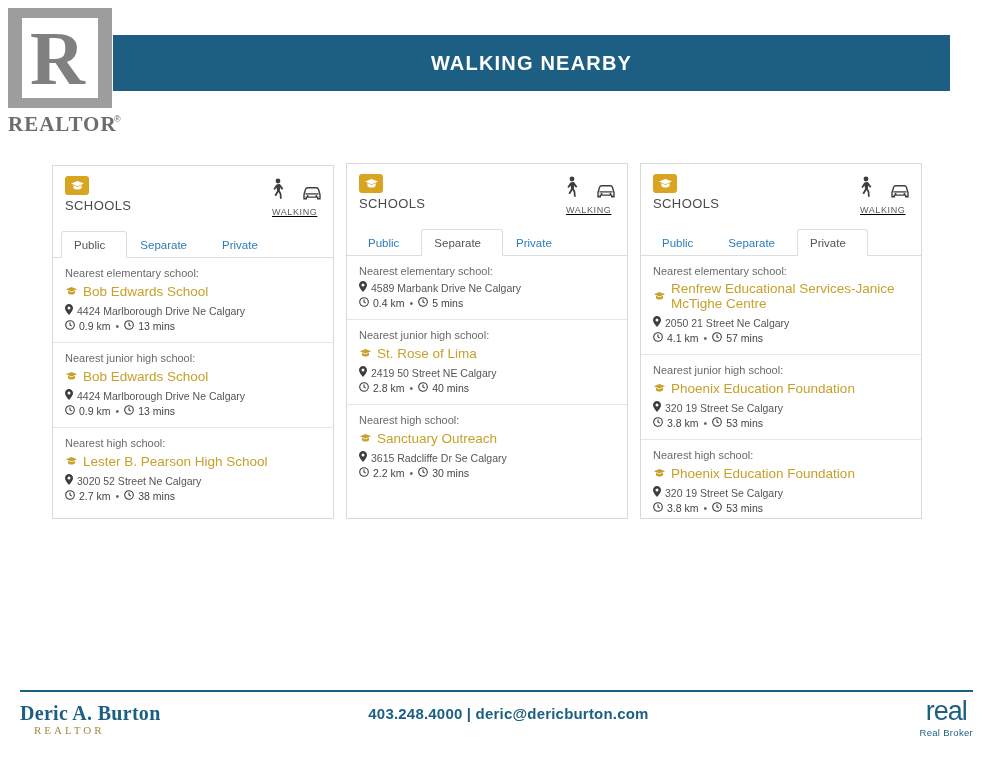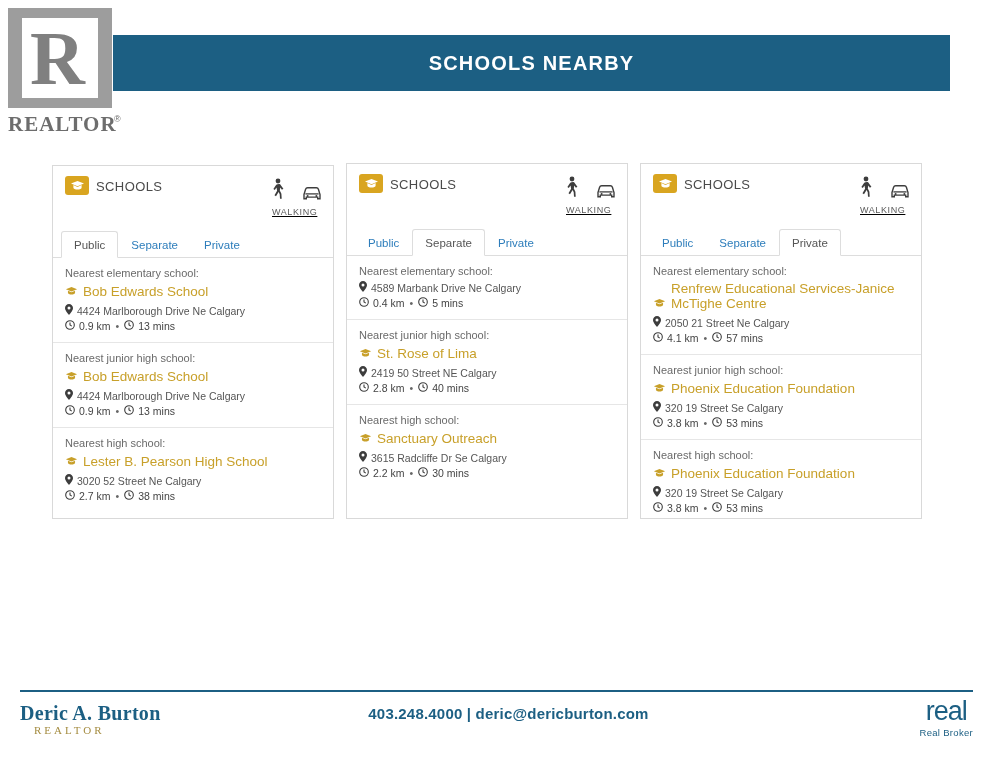--- a/index.html
+++ b/index.html
@@ -74,20 +74,21 @@
     border: 1px solid #d9d9d9;
     position: relative;
     overflow: hidden;
   }
 
   .card-head {
     display: flex; align-items: flex-start;
     padding: 10px 12px 0 12px;
     height: 62px;
     position: relative;
+    flex-direction: column;
   }
   .cap-badge {
     width: 24px; height: 19px;
     background: #d9a520;
     border-radius: 3px;
     display: flex; align-items: center; justify-content: center;
     margin-right: 7px;
     flex: 0 0 auto;
   }
   .cap-badge svg { display:block; }
@@ -107,21 +108,21 @@
   }
 
   .tabs {
     display: flex;
     border-bottom: 1px solid #dddddd;
     padding: 0 8px;
     margin-top: 2px;
   }
   .tab {
     font-size: 11.5px;
-    padding: 7px 12px 6px 12px;
+    padding: 7px 21px 6px 12px;
     color: #2d7dbb;
     border: 1px solid transparent;
     border-bottom: none;
     position: relative;
     top: 1px;
     cursor: pointer;
   }
   .tab.active {
     color: #555555;
     background: #ffffff;
@@ -133,21 +134,21 @@
   .section {
     padding: 9px 12px 10px 12px;
     border-bottom: 1px solid #e6e6e6;
   }
   .section:last-child { border-bottom: none; }
   .sec-label {
     font-size: 11px; color: #6a6a6a; margin-bottom: 4px;
   }
   .sec-school {
     font-size: 13.5px; color: #c8a02a;
-    display: flex; align-items: flex-end; gap: 5px;
+    display: flex; align-items: center; gap: 5px;
     line-height: 15px;
     margin-bottom: 5px;
     font-weight: 500;
   }
   .sec-school .cap-ico { flex: 0 0 auto; padding-top: 1px; }
   .addr {
     font-size: 10.5px; color: #555555;
     display: flex; align-items: center; gap: 4px;
     margin-bottom: 3px;
     text-align: center;
@@ -205,21 +206,21 @@
   <div class="realtor-logo">
     <div class="realtor-mark">
       <div class="realtor-mark-inner"></div>
       <div class="realtor-R">R</div>
     </div>
     <div class="realtor-word">REALTOR</div>
     <div class="realtor-reg">®</div>
   </div>
 
   <div class="header-bar">
-    <div class="header-title">SCHOOLS NEARBY</div>
+    <div class="header-title">WALKING NEARBY</div>
   </div>
 
   <div class="cards">
 
     <div class="card" style="margin-top:2px;">
       <div class="card-head">
         <span class="cap-badge">
           <svg width="15" height="11" viewBox="0 0 15 11">
               <path d="M7.5 1 14 3.6 7.5 6.2 1 3.6z" fill="#fff"></path>
               <path d="M3.4 5.1v2.6c0 1 1.9 1.8 4.1 1.8s4.1-.8 4.1-1.8V5.1L7.5 6.9z" fill="#fff"></path>

